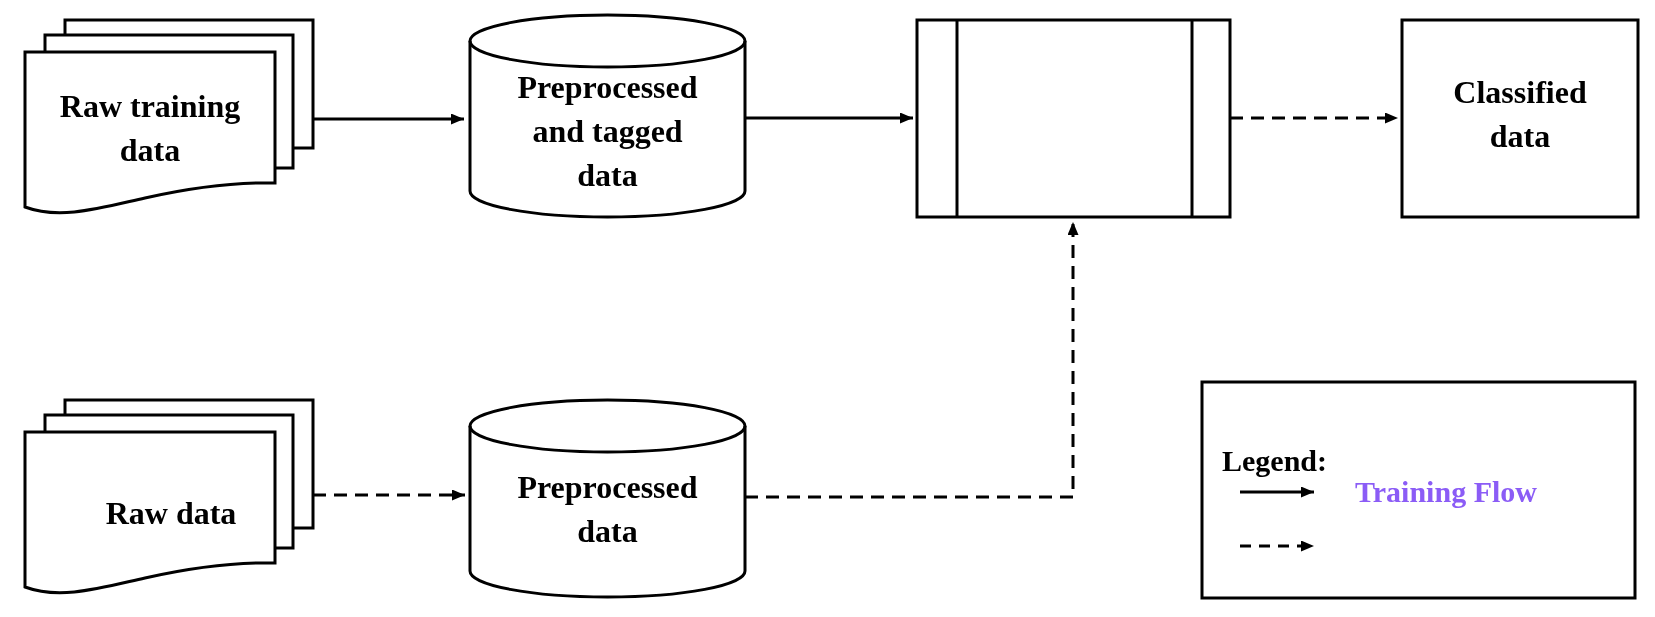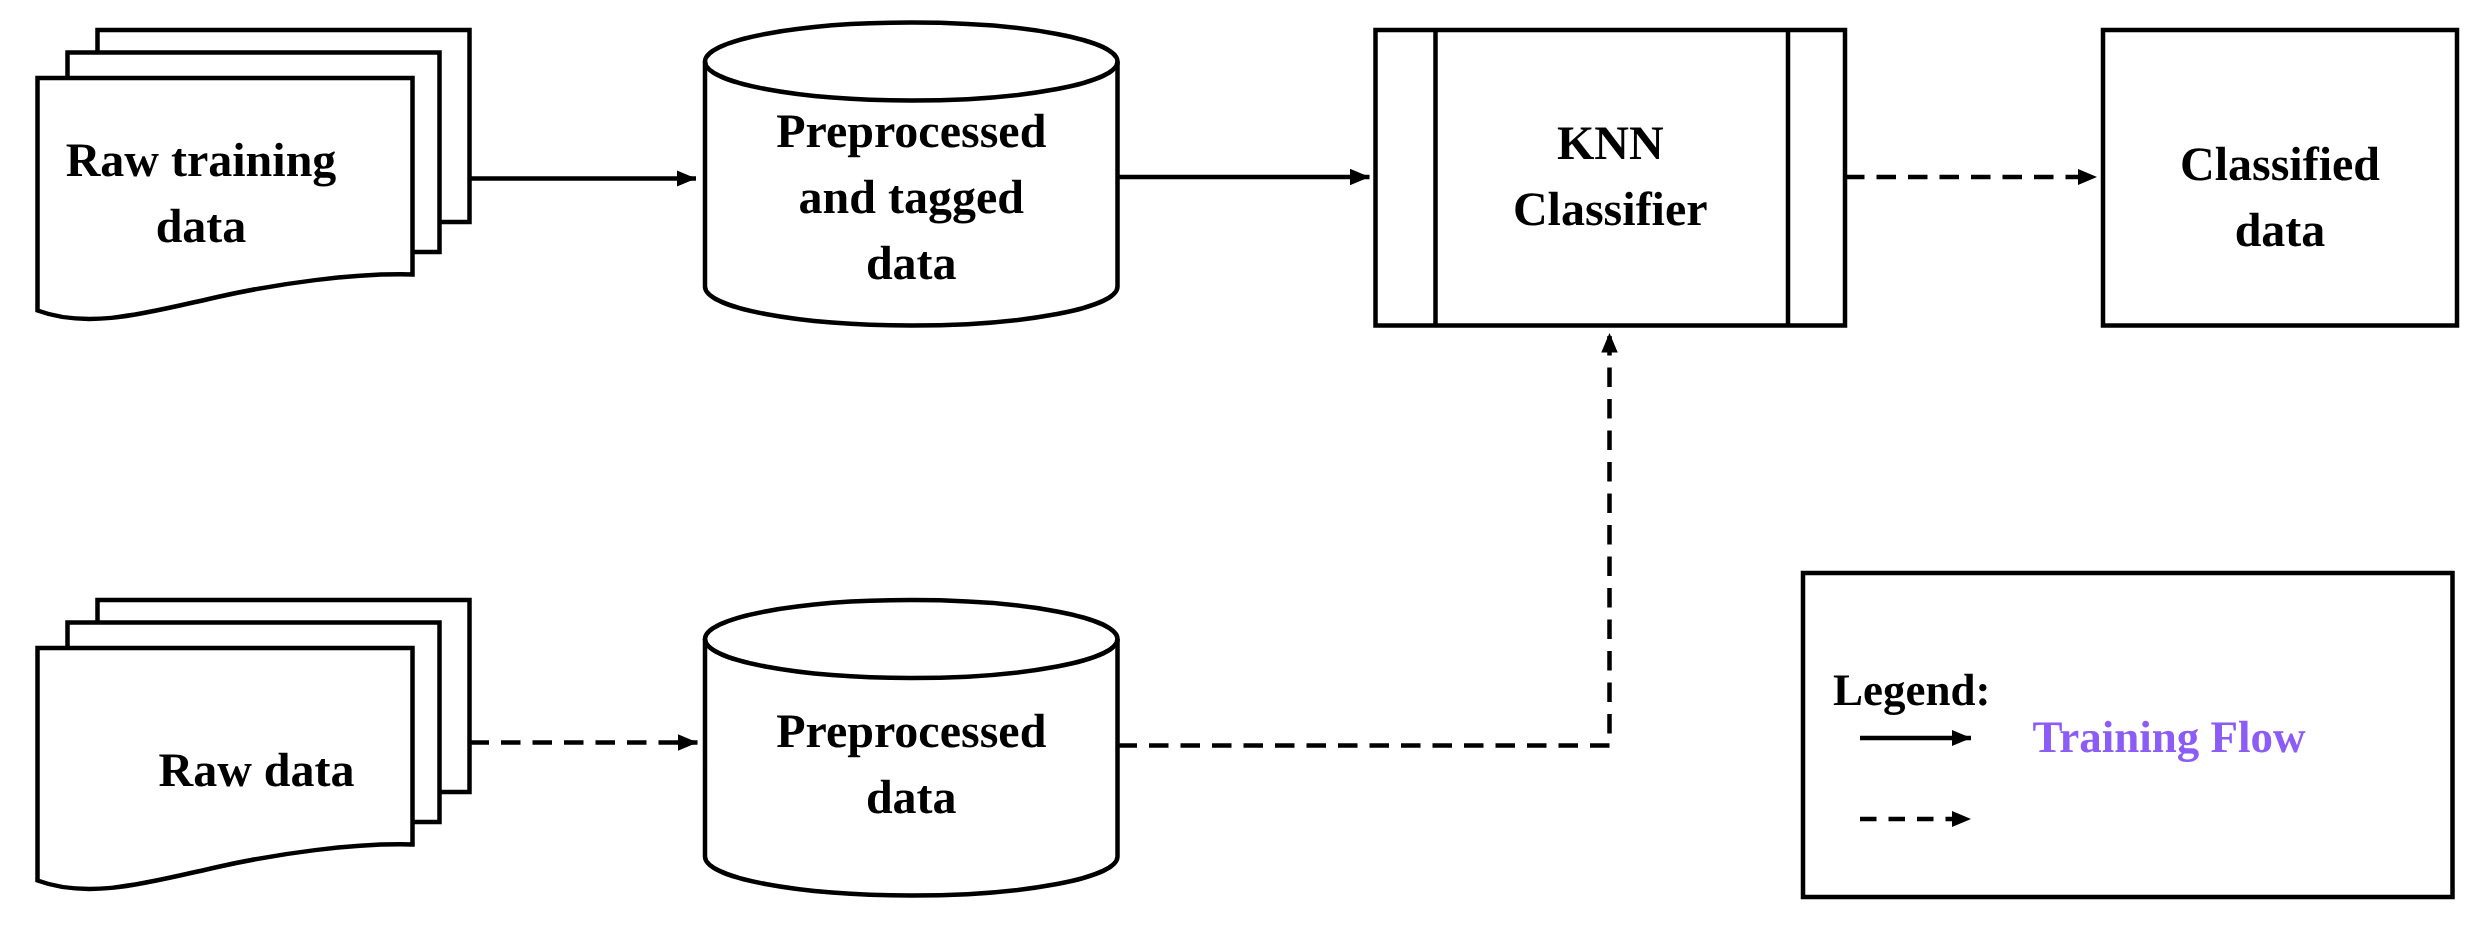--- a/index.html
+++ b/index.html
@@ -99,31 +99,29 @@
       <path d="M745,118 L913,118" marker-end="url(#ah)"></path>
       <path d="M1230,118 L1398,118" stroke-dasharray="13 8" marker-end="url(#ah)"></path>
       <path d="M313,495 L465,495" stroke-dasharray="13 8" marker-end="url(#ah)"></path>
       <path d="M745,497 L1073,497 L1073,222" stroke-dasharray="13 8" marker-end="url(#ah)"></path>
 
       <path d="M1240,492 L1314,492" marker-end="url(#ah)"></path>
       <path d="M1240,546 L1314,546" stroke-dasharray="11 8" marker-end="url(#ah)"></path>
     </g>
   </svg>
 
-  <div class="node-label" style="left:25px; top:84px; width:218px;text-align:center;">Raw training
+  <div class="node-label" style="left:41px; top:84px; width:218px;text-align:center;">Raw training
 data</div>
 
   <div class="node-label" style="left:483px; top:65px; width:249px;">Preprocessed
 and tagged
 data</div>
 
-  <div class="node-label" style="left:949px; top:73px; width:249px;">KNN
-Classifier</div>
 
-  <div class="node-label" style="left:1395px; top:87px; width:250px;">Classified
+  <div class="node-label" style="left:1395px; top:70px; width:250px;">Classified
 data</div>
 
   <div class="node-label" style="left:25px; top:491px; width:292px;">Raw data</div>
 
   <div class="node-label" style="left:483px; top:465px; width:249px;">Preprocessed
 data</div>
 
   <div class="legend-title" style="left:1222px; top:398px;">Legend:</div>
 
   <div class="legend-label" style="left:1355px; top:473px;">Training Flow</div>

